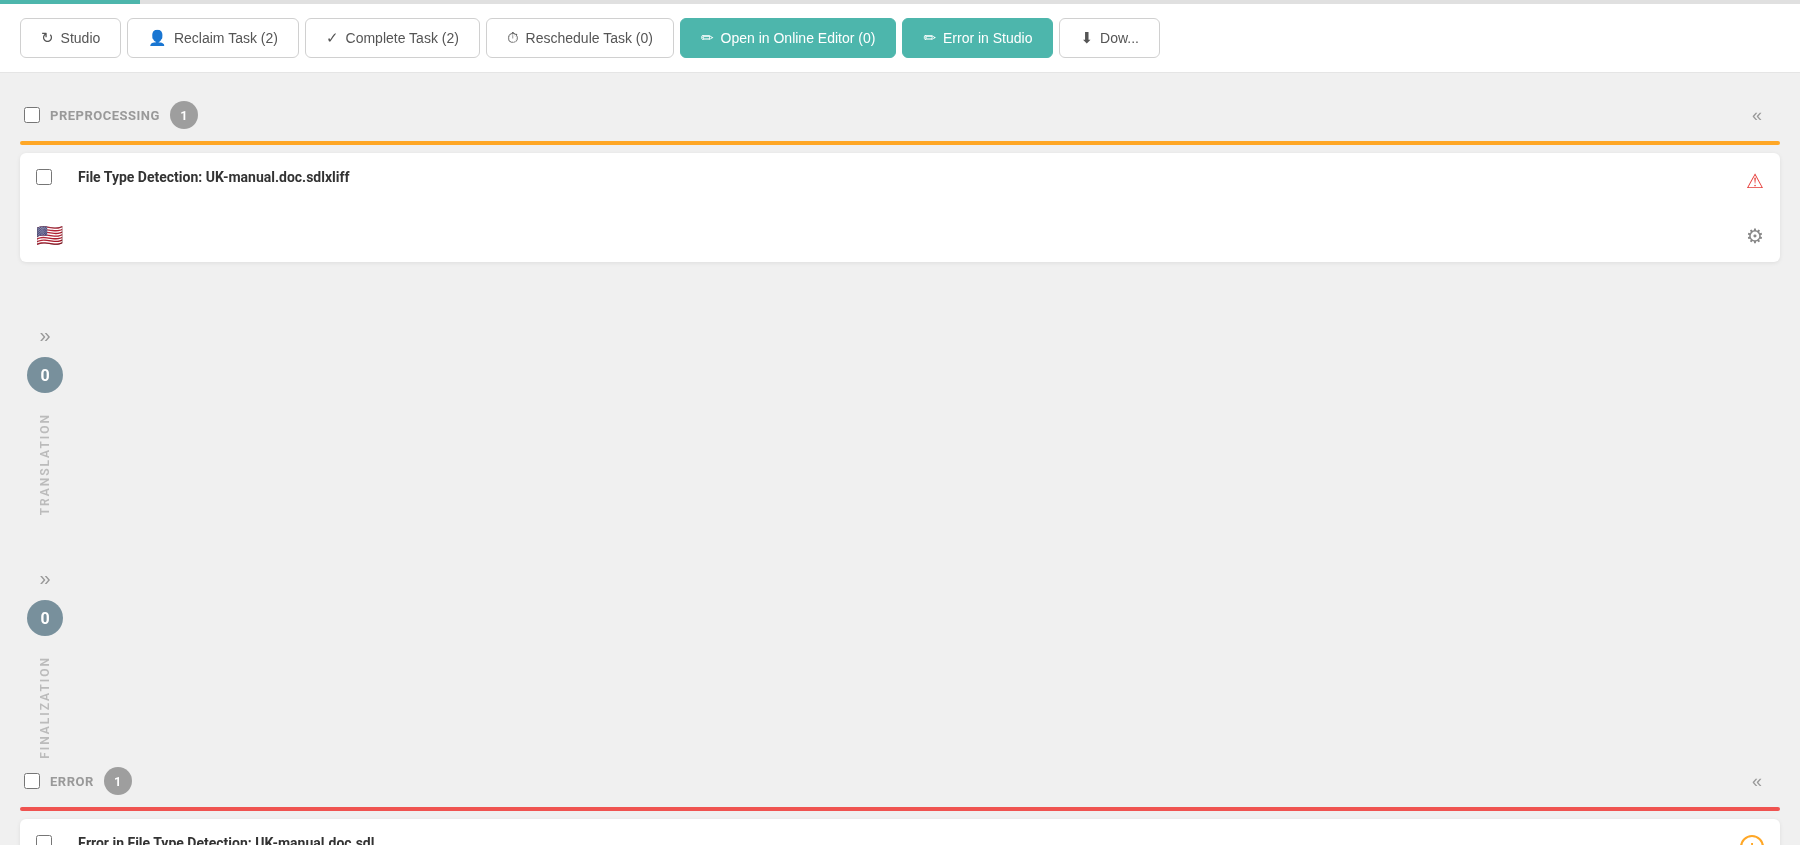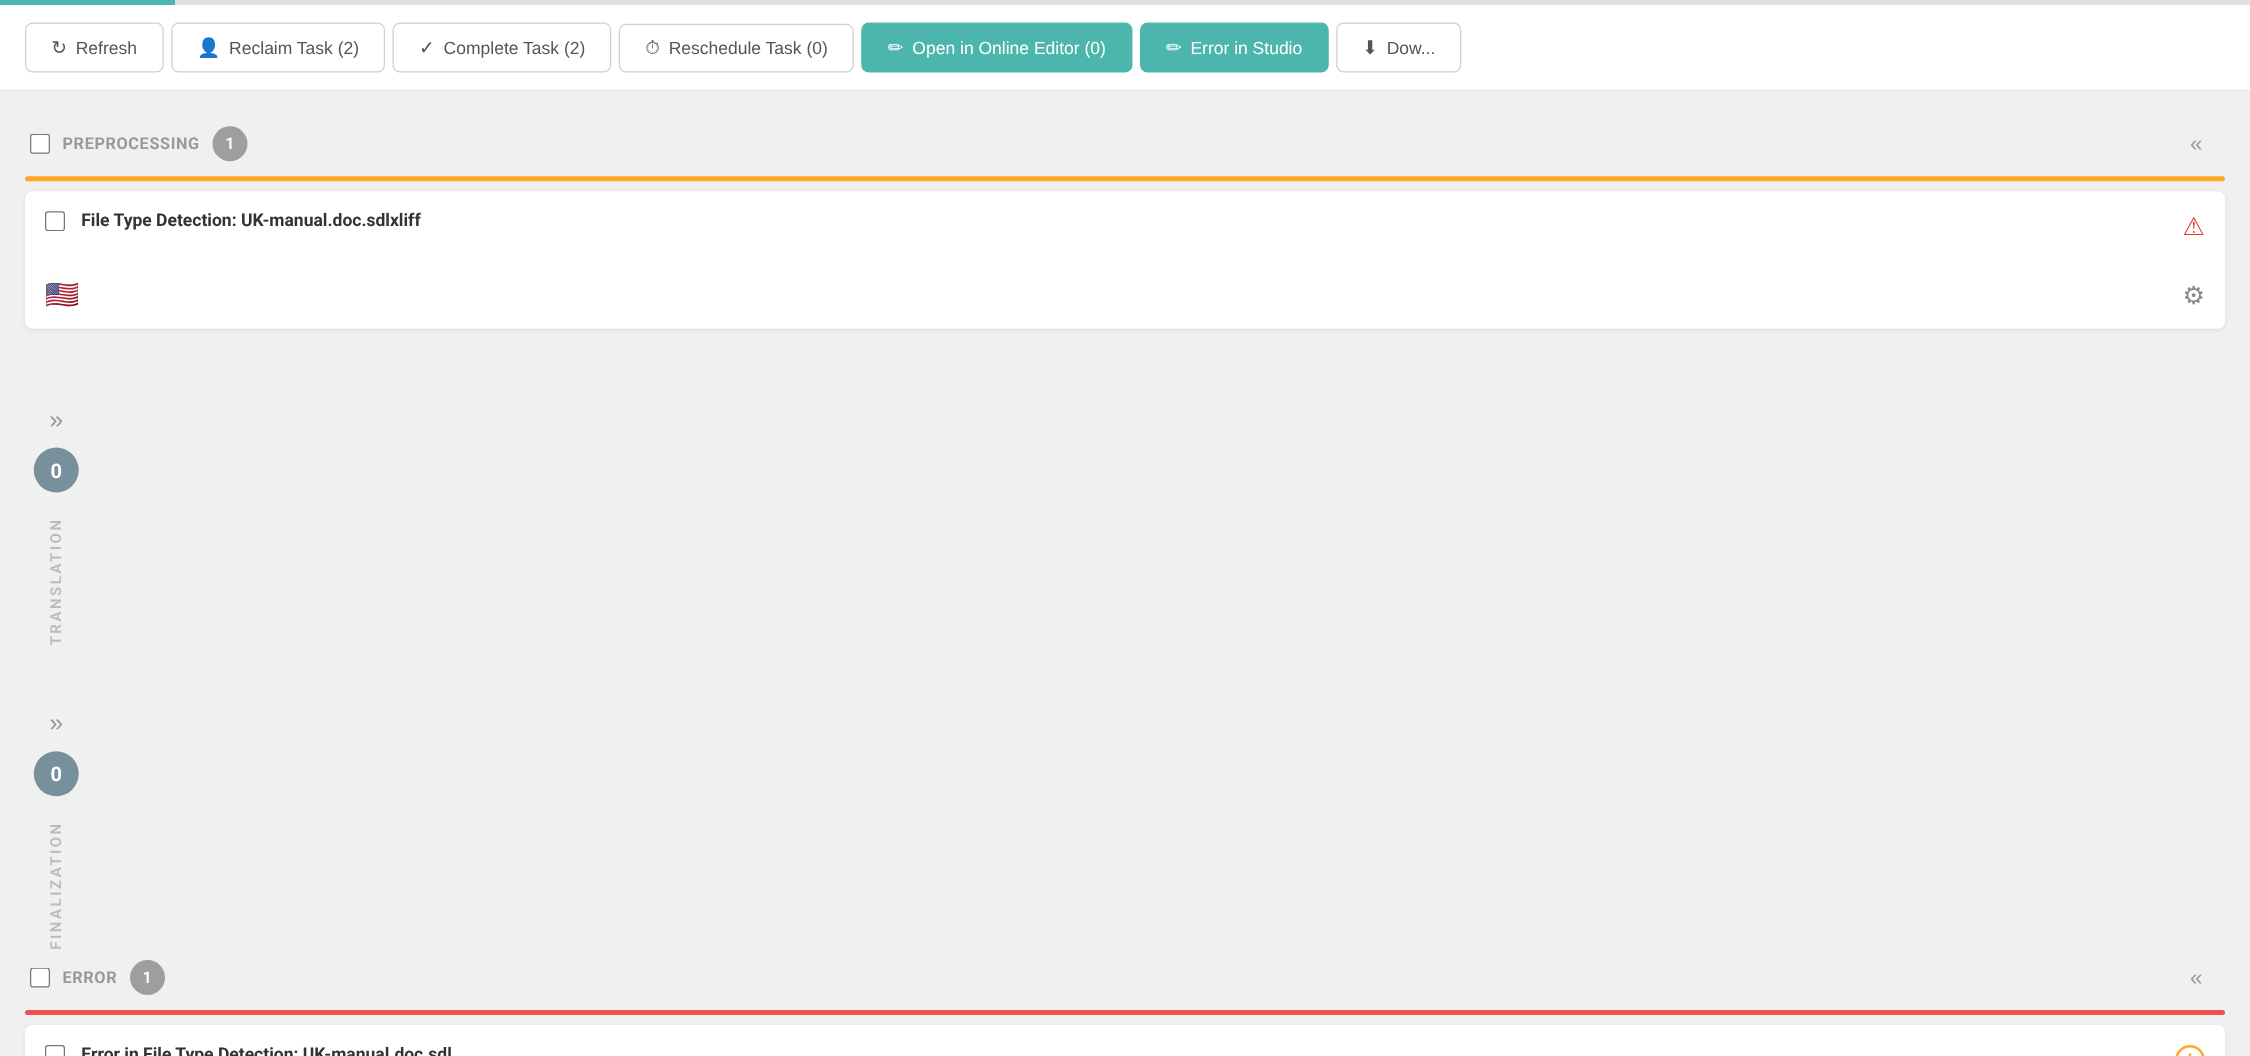--- a/index.html
+++ b/index.html
@@ -163,21 +163,21 @@
       border-radius: 6px;
       box-shadow: 0 1px 4px rgba(0,0,0,0.08);
       padding: 16px 16px 14px 16px;
       margin-bottom: 10px;
       position: relative;
     }
 
     .task-card-top {
       display: flex;
       align-items: flex-start;
-      gap: 13px;
+      gap: 26px;
       margin-bottom: 30px;
     }
 
     .task-card-title {
       font-size: 14px;
       font-weight: 700;
       color: #333;
       flex: 1;
     }
 
@@ -281,21 +281,21 @@
 </head>
 <body>
 
 <div class="top-bar">
   <div class="top-bar-fill"></div>
 </div>
 
 <div class="toolbar">
   <button class="btn">
     <span class="btn-icon">↻</span>
-    <span>Refresh</span>
+    <span>Studio</span>
   </button>
   <button class="btn">
     <span class="btn-icon">👤</span>
     <span>Reclaim Task (2)</span>
   </button>
   <button class="btn">
     <span class="btn-icon">✓</span>
     <span>Complete Task (2)</span>
   </button>
   <button class="btn">

